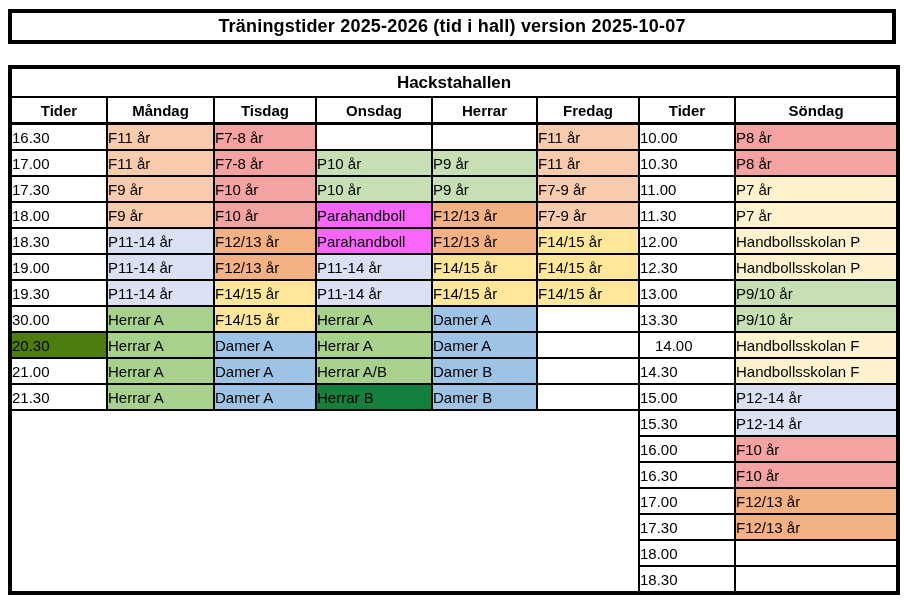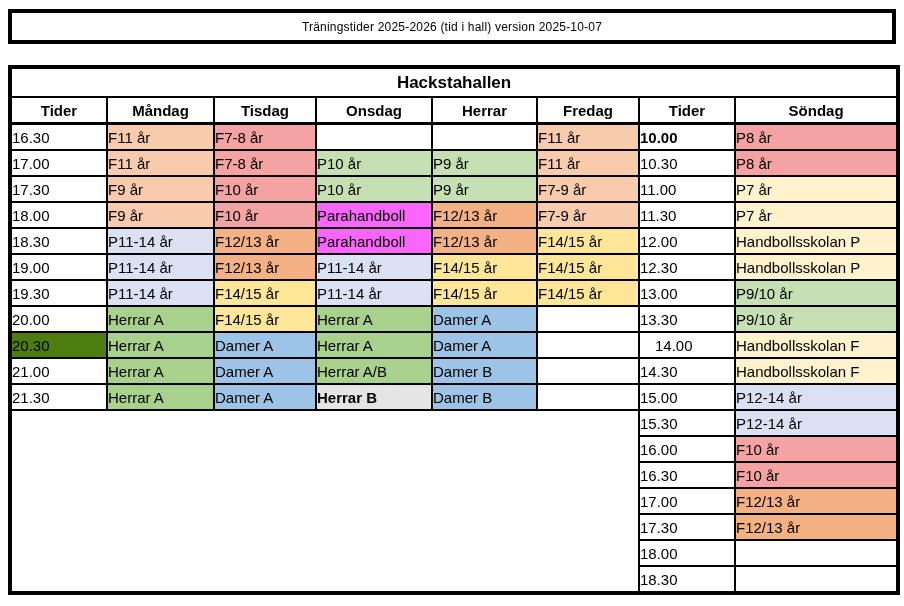--- a/index.html
+++ b/index.html
@@ -22,22 +22,22 @@
     top: 9px;
     width: 888px;
     height: 35px;
     box-sizing: border-box;
     border: 4px solid #000000;
     display: flex;
     align-items: center;
     justify-content: center;
   }
   .title-box span {
-    font-weight: normal;
-    font-size: 12px;
+    font-weight: bold;
+    font-size: 18px;
     letter-spacing: 0.2px;
   }
   table.schedule {
     position: absolute;
     left: 8px;
     top: 65px;
     width: 888px;
     border-collapse: collapse;
     table-layout: fixed;
     border: 4px solid #000000;
@@ -116,21 +116,21 @@
       </tr>
     </thead>
     <tbody>
         <tr>
           <td style="background: rgb(255, 255, 255);">16.30</td>
           <td style="background: rgb(248, 203, 173);">F11 år</td>
           <td style="background: rgb(245, 162, 162);">F7-8 år</td>
           <td style="background: rgb(255, 255, 255);"></td>
           <td style="background: rgb(255, 255, 255);"></td>
           <td style="background: rgb(248, 203, 173);">F11 år</td>
-          <td class="divider" style="background: rgb(255, 255, 255); font-weight: bold;">10.00</td>
+          <td class="divider" style="background: rgb(255, 255, 255);">10.00</td>
           <td style="background: rgb(245, 162, 162);">P8 år</td>
         </tr>
         <tr>
           <td style="background: rgb(255, 255, 255);">17.00</td>
           <td style="background: rgb(248, 203, 173);">F11 år</td>
           <td style="background: rgb(245, 162, 162);">F7-8 år</td>
           <td style="background: rgb(198, 224, 180);">P10 år</td>
           <td style="background: rgb(198, 224, 180);">P9 år</td>
           <td style="background: rgb(248, 203, 173);">F11 år</td>
           <td class="divider" style="background: rgb(255, 255, 255);">10.30</td>
@@ -180,21 +180,21 @@
           <td style="background: rgb(255, 255, 255);">19.30</td>
           <td style="background: rgb(217, 225, 242);">P11-14 år</td>
           <td style="background: rgb(255, 230, 153);">F14/15 år</td>
           <td style="background: rgb(217, 225, 242);">P11-14 år</td>
           <td style="background: rgb(255, 230, 153);">F14/15 år</td>
           <td style="background: rgb(255, 230, 153);">F14/15 år</td>
           <td class="divider" style="background: rgb(255, 255, 255);">13.00</td>
           <td style="background: rgb(198, 224, 180);">P9/10 år</td>
         </tr>
         <tr>
-          <td style="background: rgb(255, 255, 255);">20.00</td>
+          <td style="background: rgb(255, 255, 255);">30.00</td>
           <td style="background: rgb(169, 209, 142);">Herrar A</td>
           <td style="background: rgb(255, 230, 153);">F14/15 år</td>
           <td style="background: rgb(169, 209, 142);">Herrar A</td>
           <td style="background: rgb(157, 195, 230);">Damer A</td>
           <td style="background: rgb(255, 255, 255);"></td>
           <td class="divider" style="background: rgb(255, 255, 255);">13.30</td>
           <td style="background: rgb(198, 224, 180);">P9/10 år</td>
         </tr>
         <tr>
           <td style="background: #4d7c0f;">20.30</td>
@@ -213,21 +213,21 @@
           <td style="background: rgb(169, 209, 142);">Herrar A/B</td>
           <td style="background: rgb(157, 195, 230);">Damer B</td>
           <td style="background: rgb(255, 255, 255);"></td>
           <td class="divider" style="background: rgb(255, 255, 255);">14.30</td>
           <td style="background: rgb(255, 242, 204);">Handbollsskolan F</td>
         </tr>
         <tr>
           <td style="background: rgb(255, 255, 255);">21.30</td>
           <td style="background: rgb(169, 209, 142);">Herrar A</td>
           <td style="background: rgb(157, 195, 230);">Damer A</td>
-          <td style="background: #e5e5e5; font-weight: bold;">Herrar B</td>
+          <td style="background: #15803d;">Herrar B</td>
           <td style="background: rgb(157, 195, 230);">Damer B</td>
           <td style="background: rgb(255, 255, 255);"></td>
           <td class="divider" style="background: rgb(255, 255, 255);">15.00</td>
           <td style="background: rgb(217, 225, 242);">P12-14 år</td>
         </tr>
         <tr>
           <td colspan="6" rowspan="7" class="merged" style="background: rgb(255, 255, 255);"></td>
           <td class="divider" style="background: rgb(255, 255, 255);">15.30</td>
           <td style="background: rgb(217, 225, 242);">P12-14 år</td>
         </tr>

